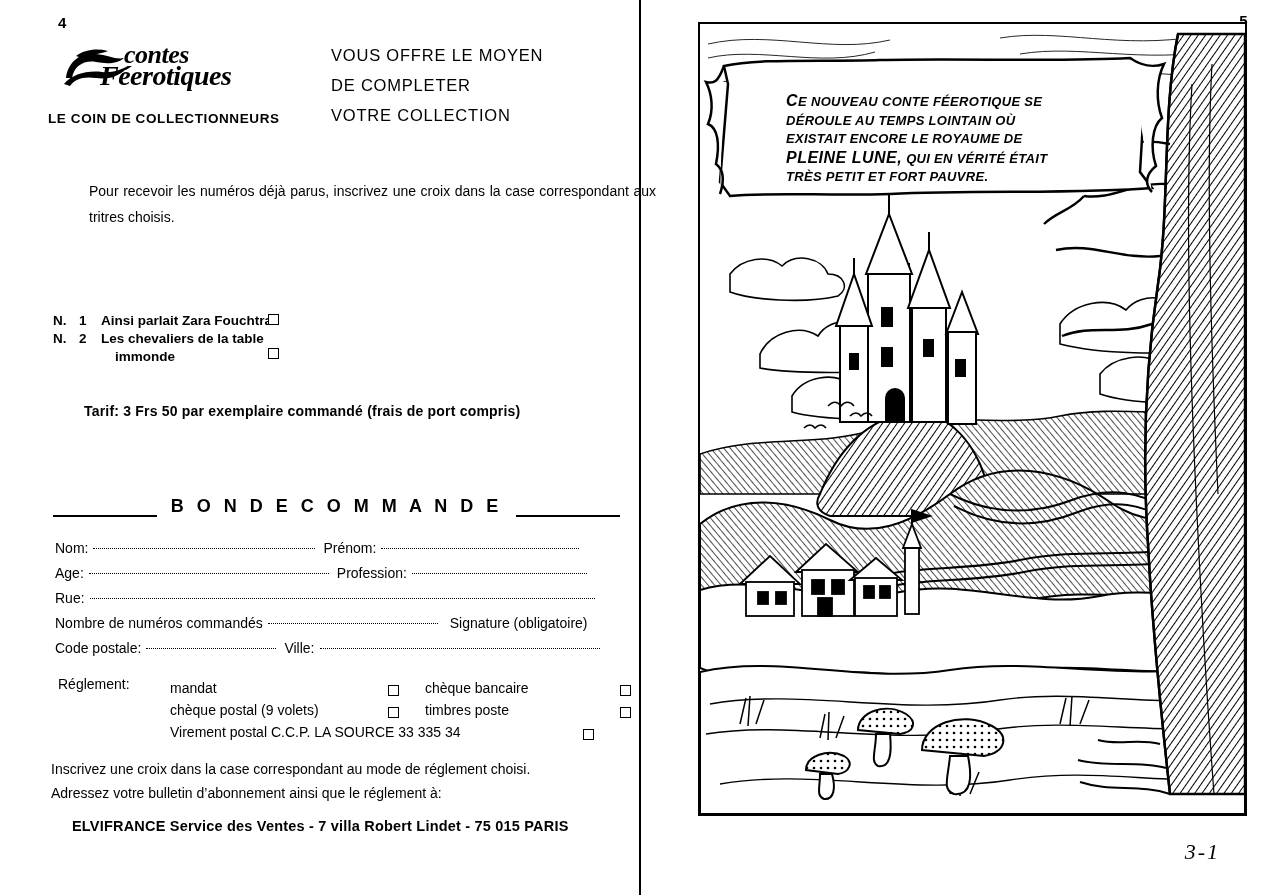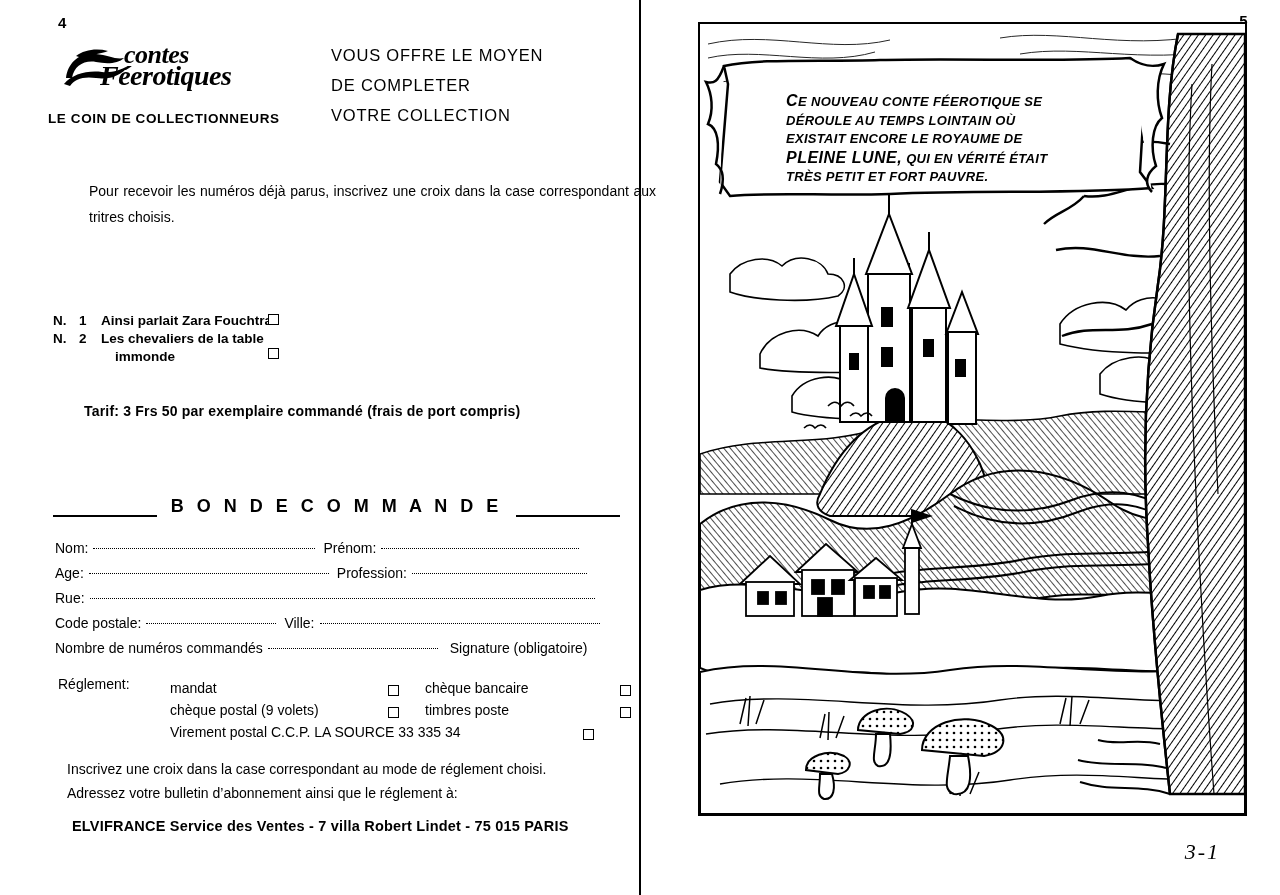--- a/index.html
+++ b/index.html
@@ -224,21 +224,21 @@
     height: 22px;
     white-space: nowrap;
   }
   .pay-opt1 { width: 218px; flex: none; }
   .pay-opt2 { width: 195px; flex: none; padding-left: 17px; }
   .pay-cb-slot { width: 20px; flex: none; display: flex; }
   .pay-wide { width: 413px; flex: none; }
 
   .closing {
     position: absolute;
-    left: 67px;
+    left: 51px;
     top: 757px;
     width: 575px;
     font-size: 14px;
     line-height: 24px;
   }
   .address {
     position: absolute;
     left: 72px;
     top: 818px;
     font-size: 14.5px;
@@ -364,29 +364,29 @@
         <span class="lbl">Age:</span>
         <span class="dots w1" style="width:240px"></span>
         <span class="lbl">Profession:</span>
         <span class="dots w3"></span>
       </div>
       <div class="form-row">
         <span class="lbl">Rue:</span>
         <span class="dots w4"></span>
       </div>
       <div class="form-row">
+        <span class="lbl">Nombre de numéros commandés</span>
+        <span class="dots w7"></span>
+        <span class="sig-label">Signature   (obligatoire)</span>
+      </div>
+      <div class="form-row">
         <span class="lbl">Code postale:</span>
         <span class="dots w5"></span>
         <span class="lbl">Ville:</span>
         <span class="dots w6"></span>
-      </div>
-      <div class="form-row">
-        <span class="lbl">Nombre de numéros commandés</span>
-        <span class="dots w7"></span>
-        <span class="sig-label">Signature   (obligatoire)</span>
       </div>
     </div>
 
     <div class="payment">
       <div class="pay-head">Réglement:</div>
       <div class="pay-rows">
         <div class="pay-row">
           <span class="pay-opt1">mandat</span>
           <span class="pay-cb-slot">
             <span class="checkbox"></span>

